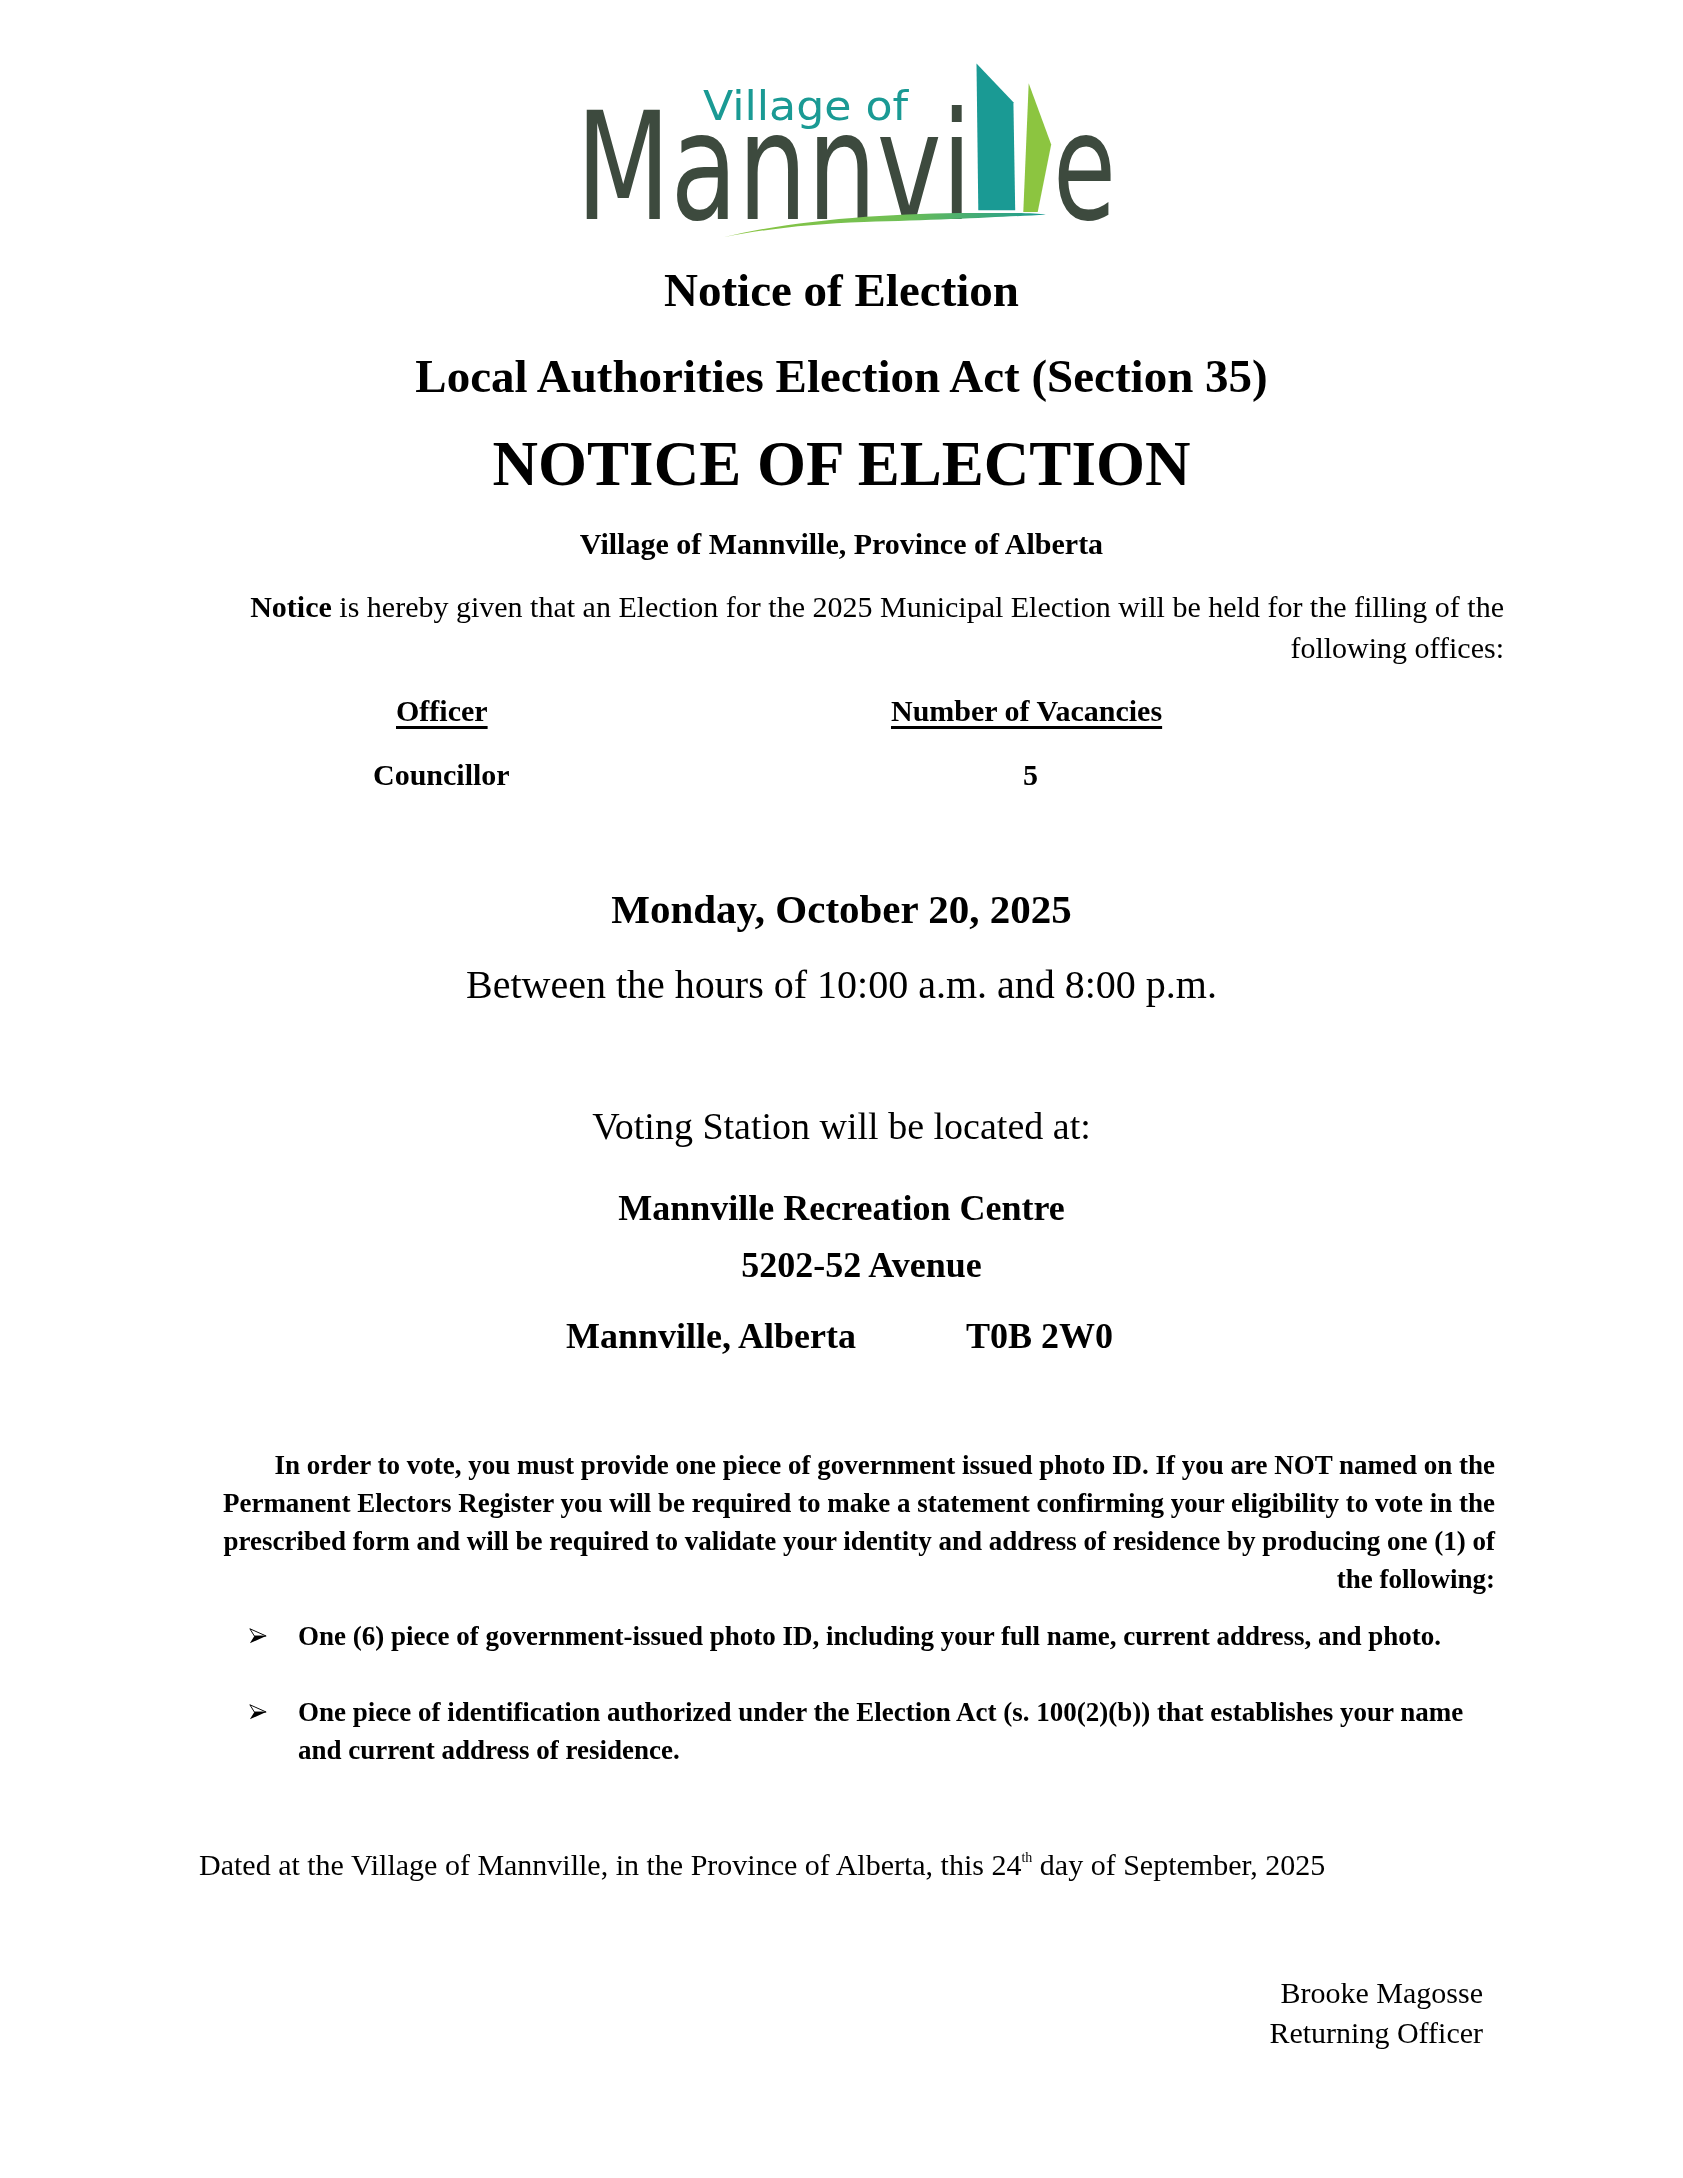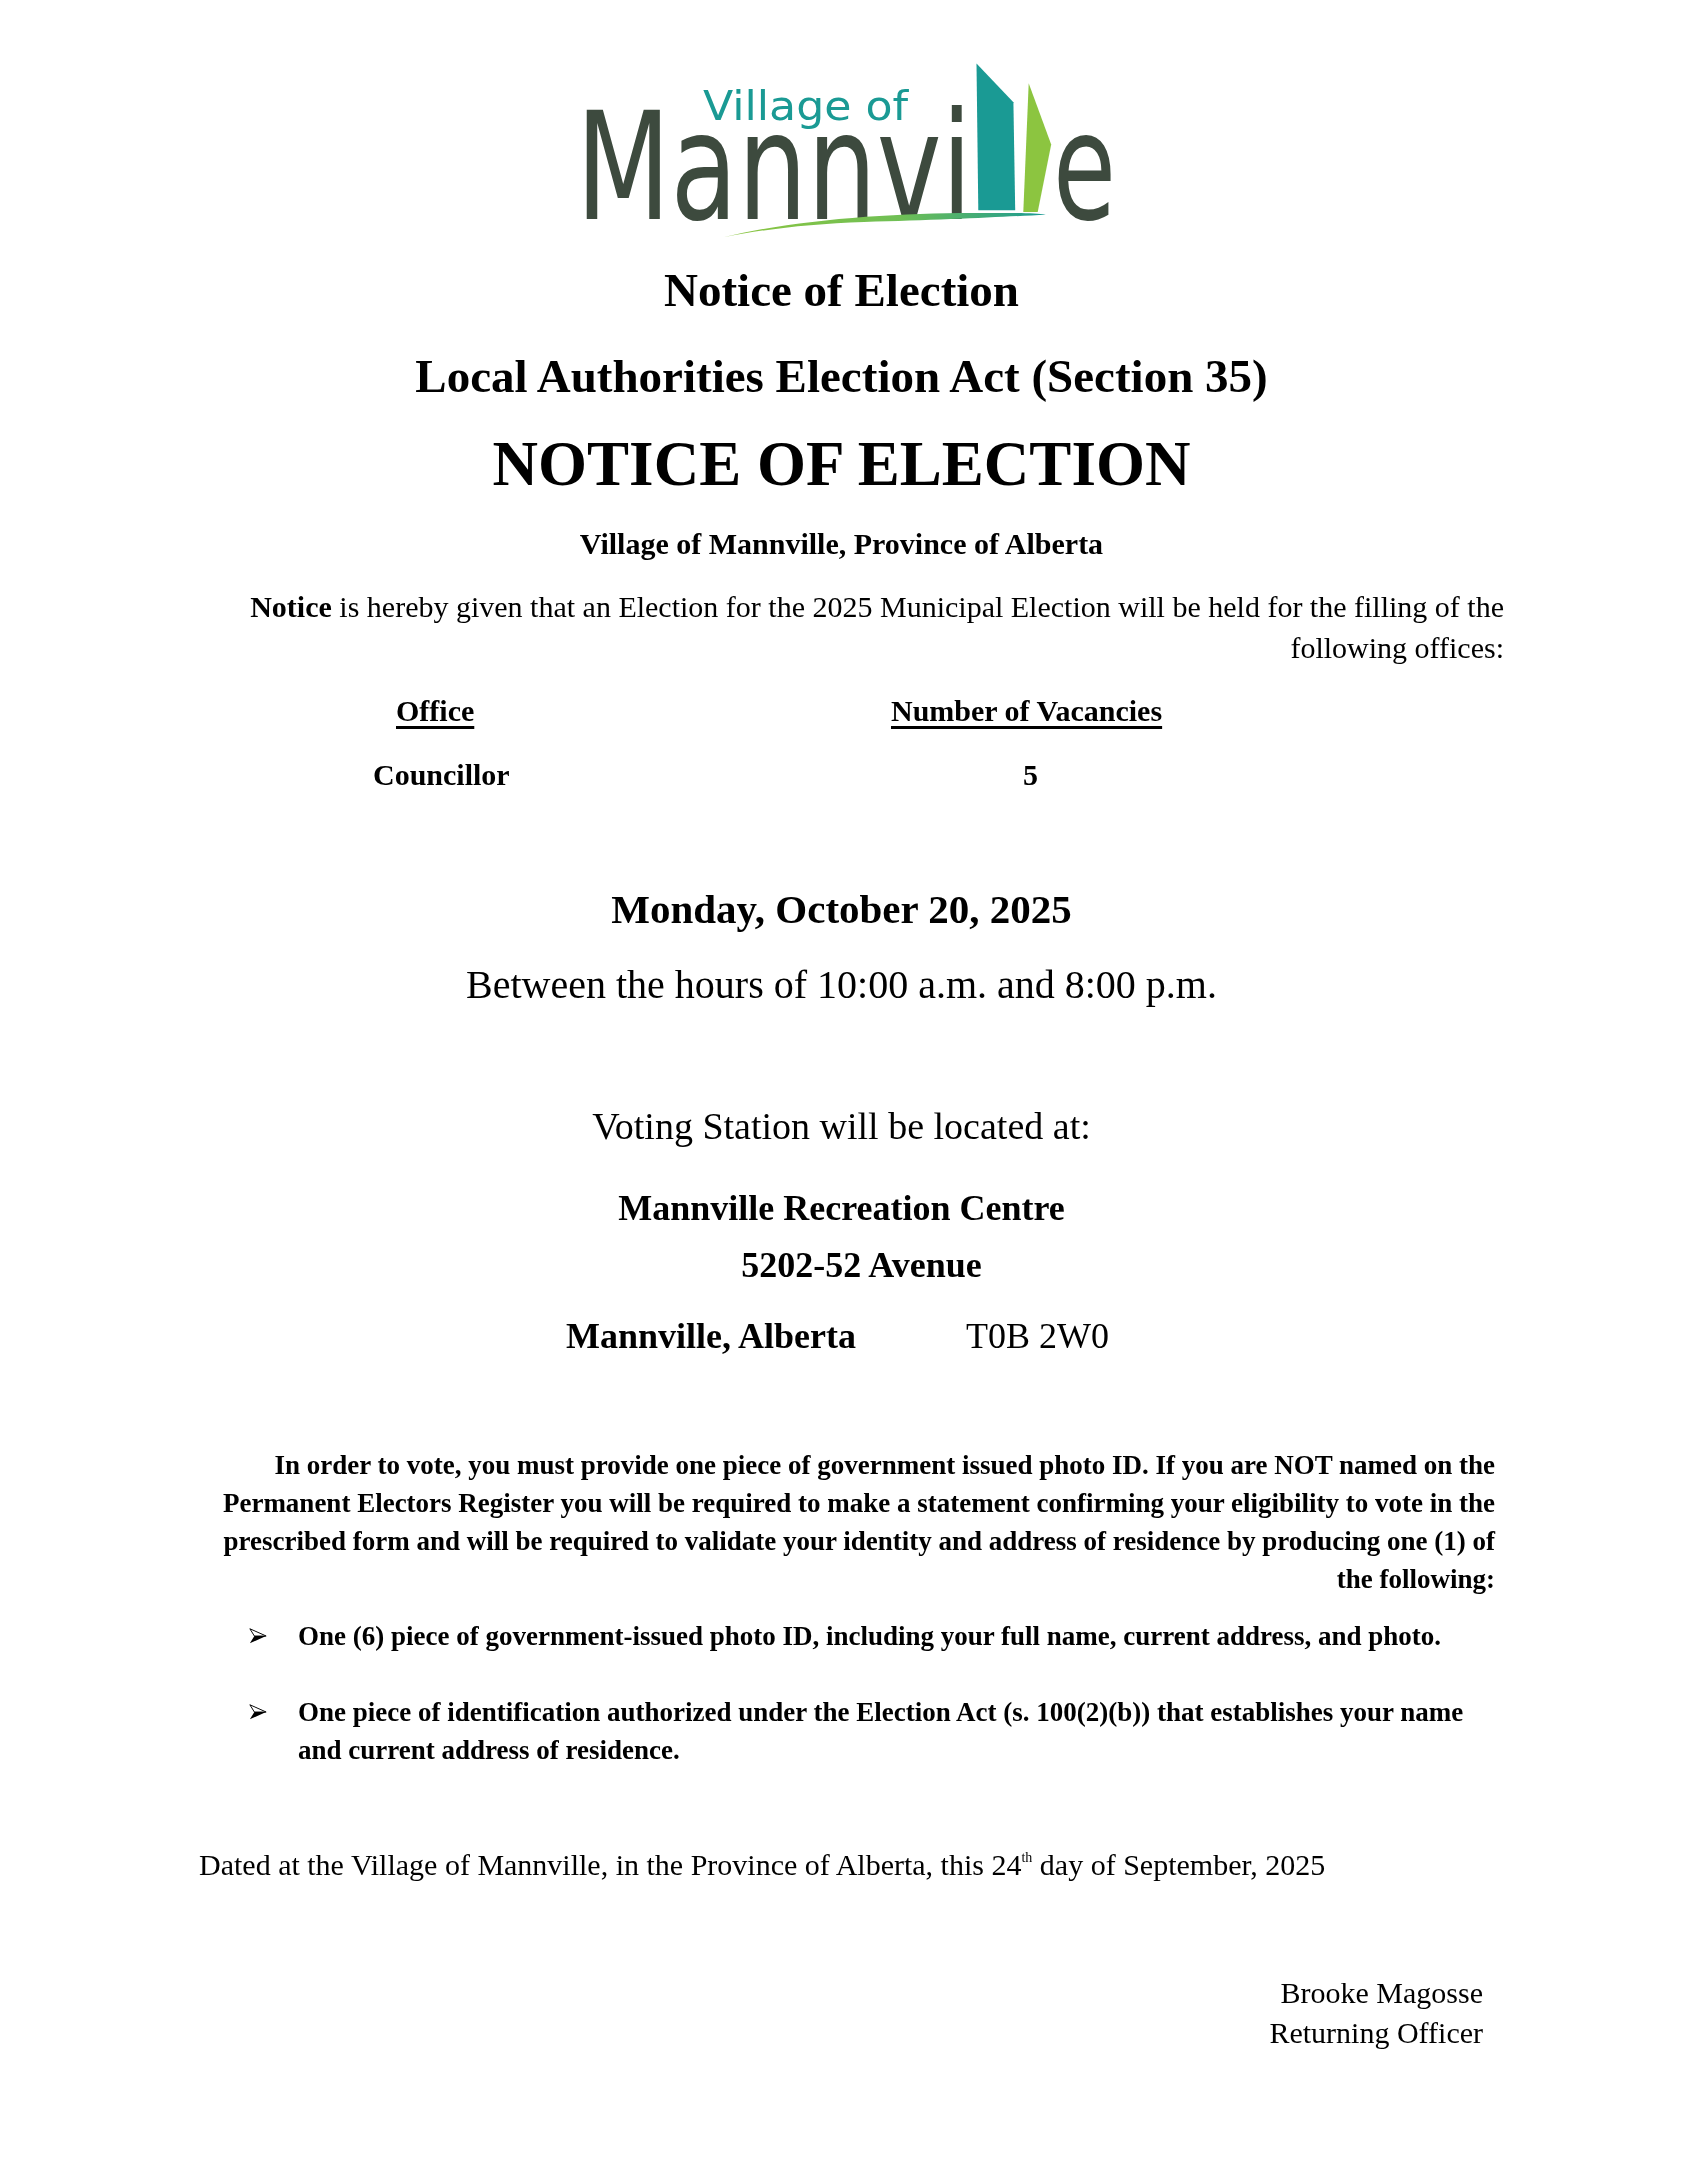--- a/index.html
+++ b/index.html
@@ -24,21 +24,21 @@
   #td-office { left: 373px; top: 757px; }
   #td-vac { left: 990px; top: 757px; width: 81px; text-align: center; }
 
   #date { top: 884px; font-size: 41px; font-weight: bold; line-height: 50px; }
   #hours { top: 960px; font-size: 40px; line-height: 50px; }
 
   #station-label { top: 1102px; font-size: 38px; line-height: 49px; }
   #station-name { top: 1173px; font-size: 36px; font-weight: bold; line-height: 47px; margin-top: 12px; }
   #station-street { top: 1242px; font-size: 36px; font-weight: bold; line-height: 47px; padding-left: 20px; }
   #station-city { left: 566px; top: 1313px; font-size: 36px; font-weight: bold; line-height: 47px; }
-  #station-postal { left: 966px; top: 1313px; font-size: 36px; font-weight: normal; line-height: 47px; }
+  #station-postal { left: 966px; top: 1313px; font-size: 36px; font-weight: bold; line-height: 47px; }
 
   #id-req { left: 199px; top: 1446px; width: 1296px; font-size: 27px; font-weight: bold; line-height: 38px; white-space: normal; }
 
   .bullet { position: absolute; left: 248px; font-size: 27px; font-weight: bold; }
   .bullet-arrow { position: absolute; left: 0; top: 0; width: 20px; height: 38px; }
   .bullet-text { position: absolute; left: 50px; width: 1170px; line-height: 38px; white-space: normal; }
   #bullet-0 { top: 1617px; }
   #bullet-1 { top: 1693px; }
 
   #dated { left: 199px; top: 1845px; font-size: 30px; line-height: 40px; }
@@ -68,21 +68,21 @@
 </svg>
 
 <div id="title1" class="center">Notice of Election</div>
 <div id="title2" class="center">Local Authorities Election Act (Section 35)</div>
 <div id="title3" class="center">NOTICE OF ELECTION</div>
 <div id="subtitle" class="center">Village of Mannville, Province of Alberta</div>
 
 <div id="intro" class="abs"><b>Notice</b><span> is hereby given that an Election for the 2025 Municipal Election will be held for the filling of the following offices:</span></div>
 
 <div>
-  <div id="th-office" class="abs th">Office</div>
+  <div id="th-office" class="abs th">Officer</div>
   <div id="th-vac" class="abs th">Number of Vacancies</div>
   <div>
     <div id="td-office" class="abs td">Councillor</div>
     <div id="td-vac" class="abs td">5</div>
   </div>
 </div>
 
 <div id="date" class="center">Monday, October 20, 2025</div>
 <div id="hours" class="center">Between the hours of 10:00 a.m. and 8:00 p.m.</div>
 

